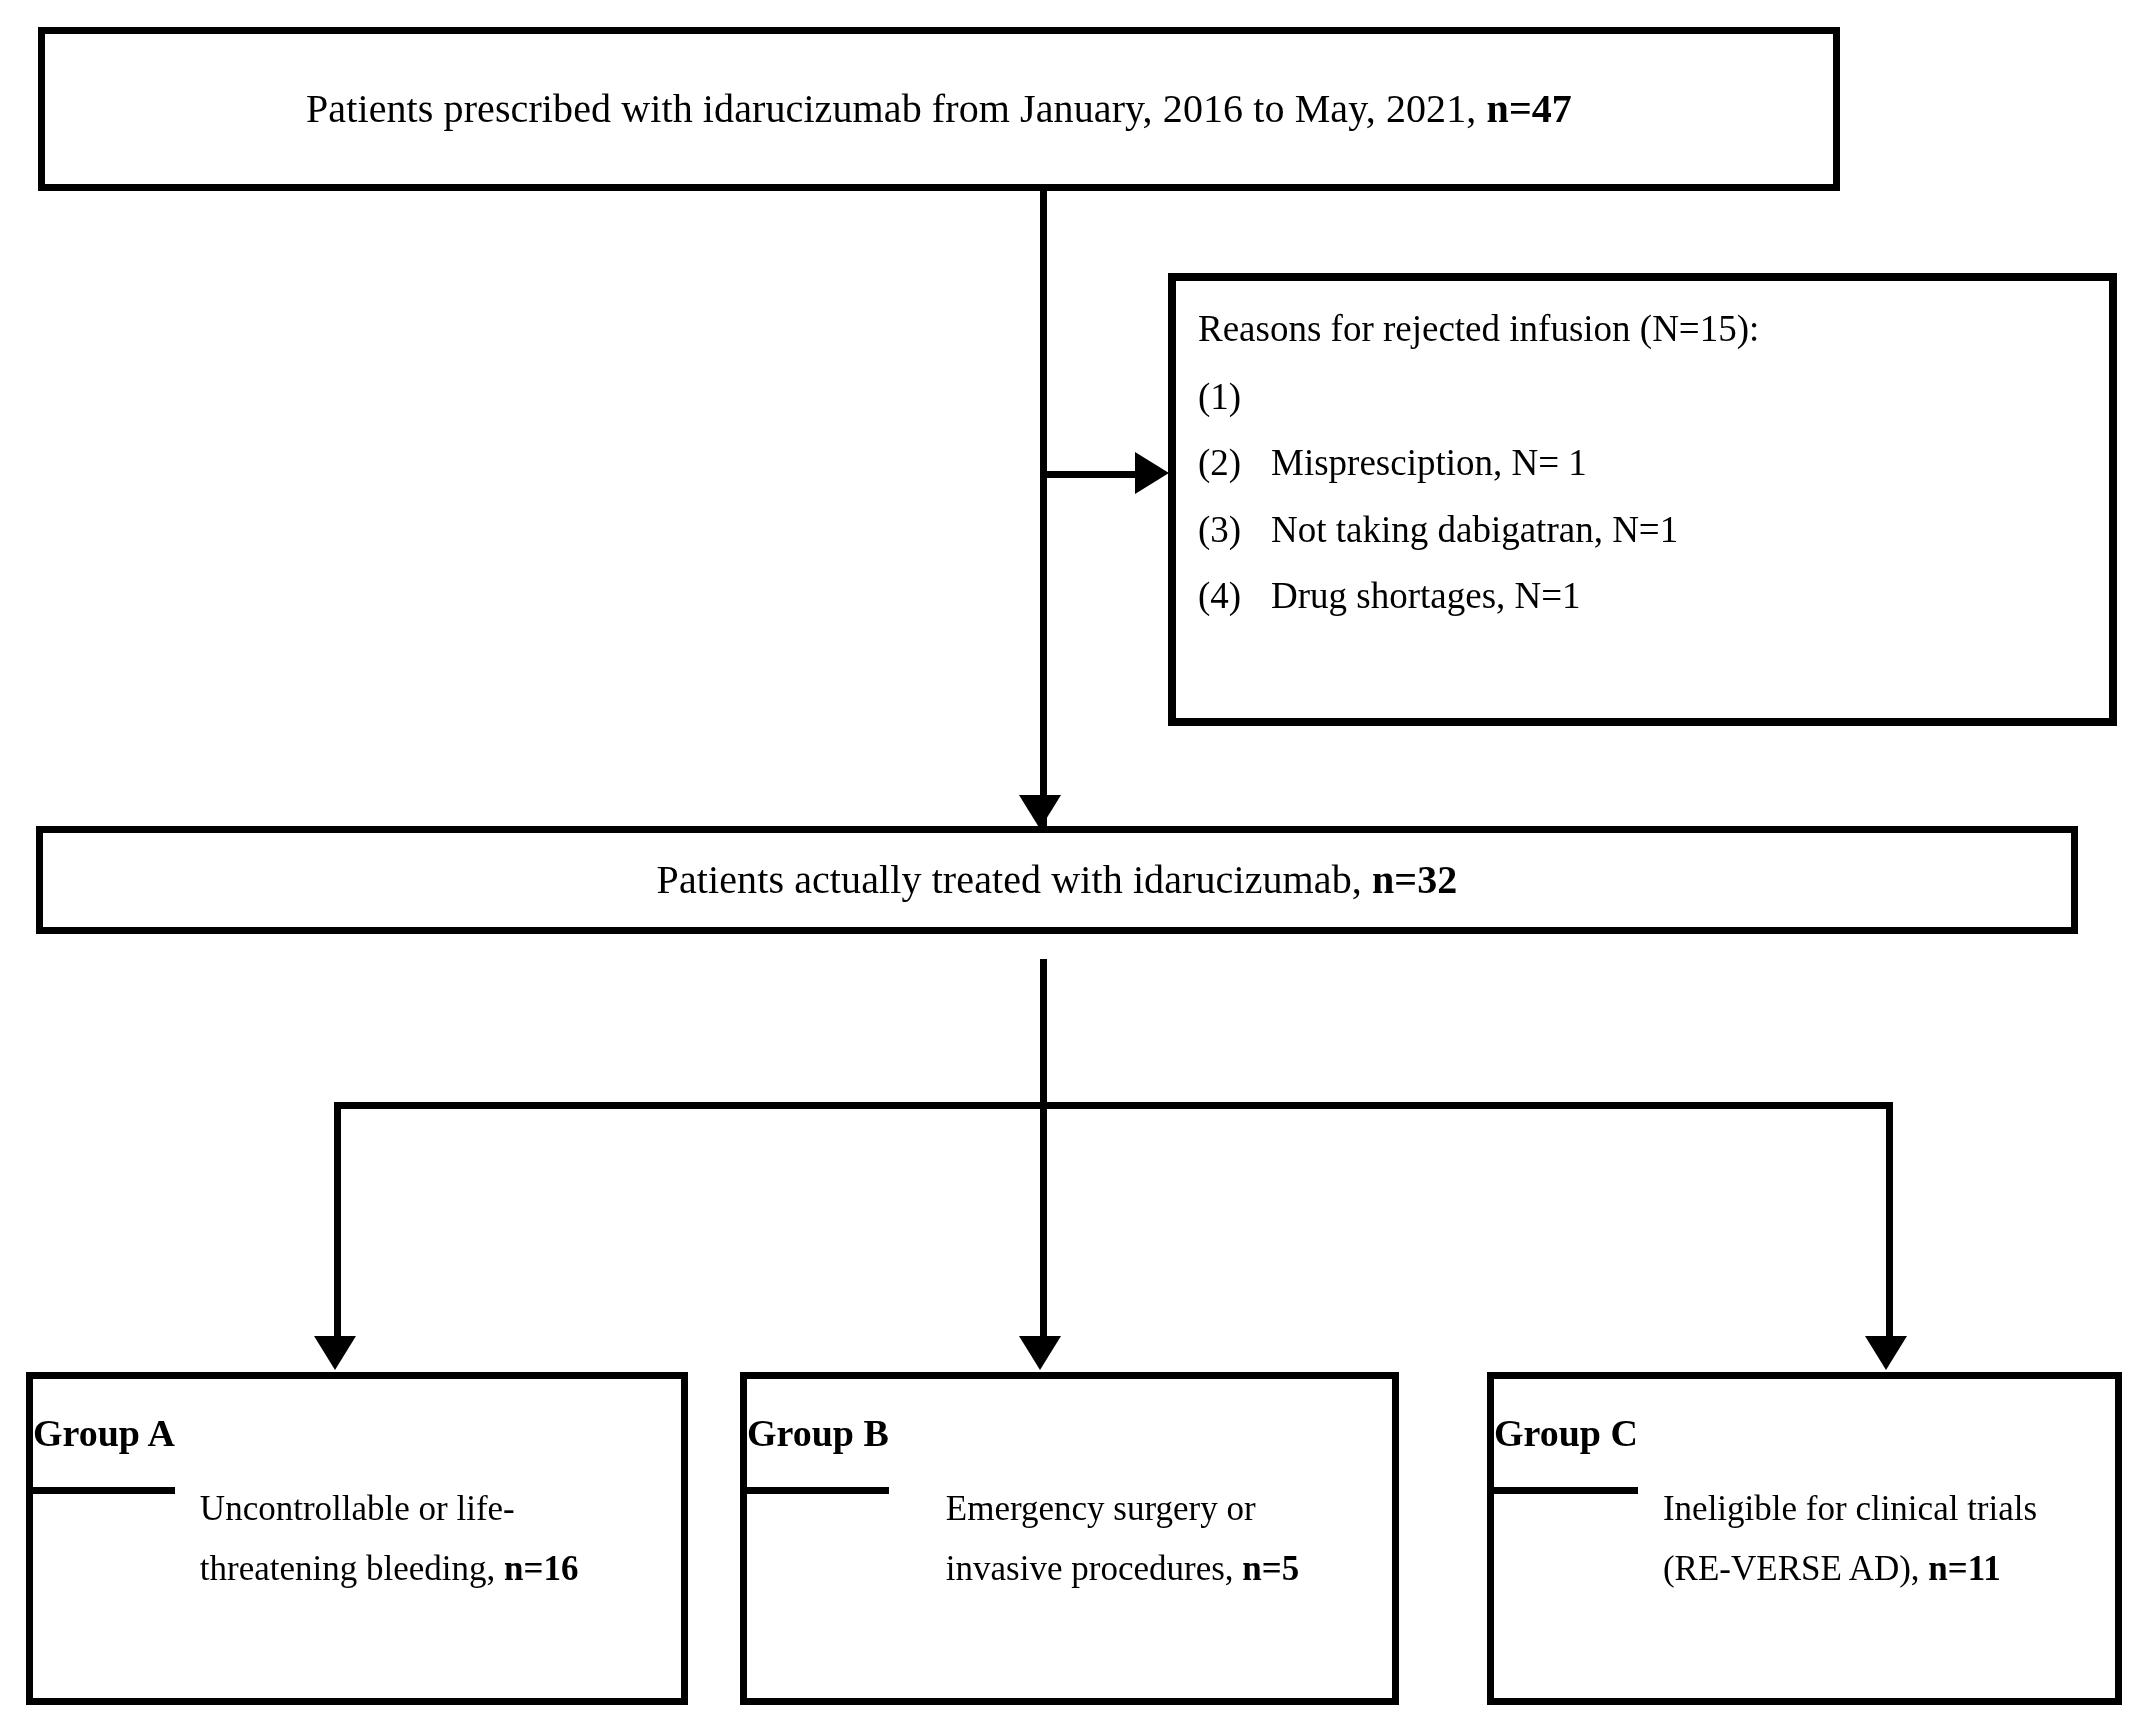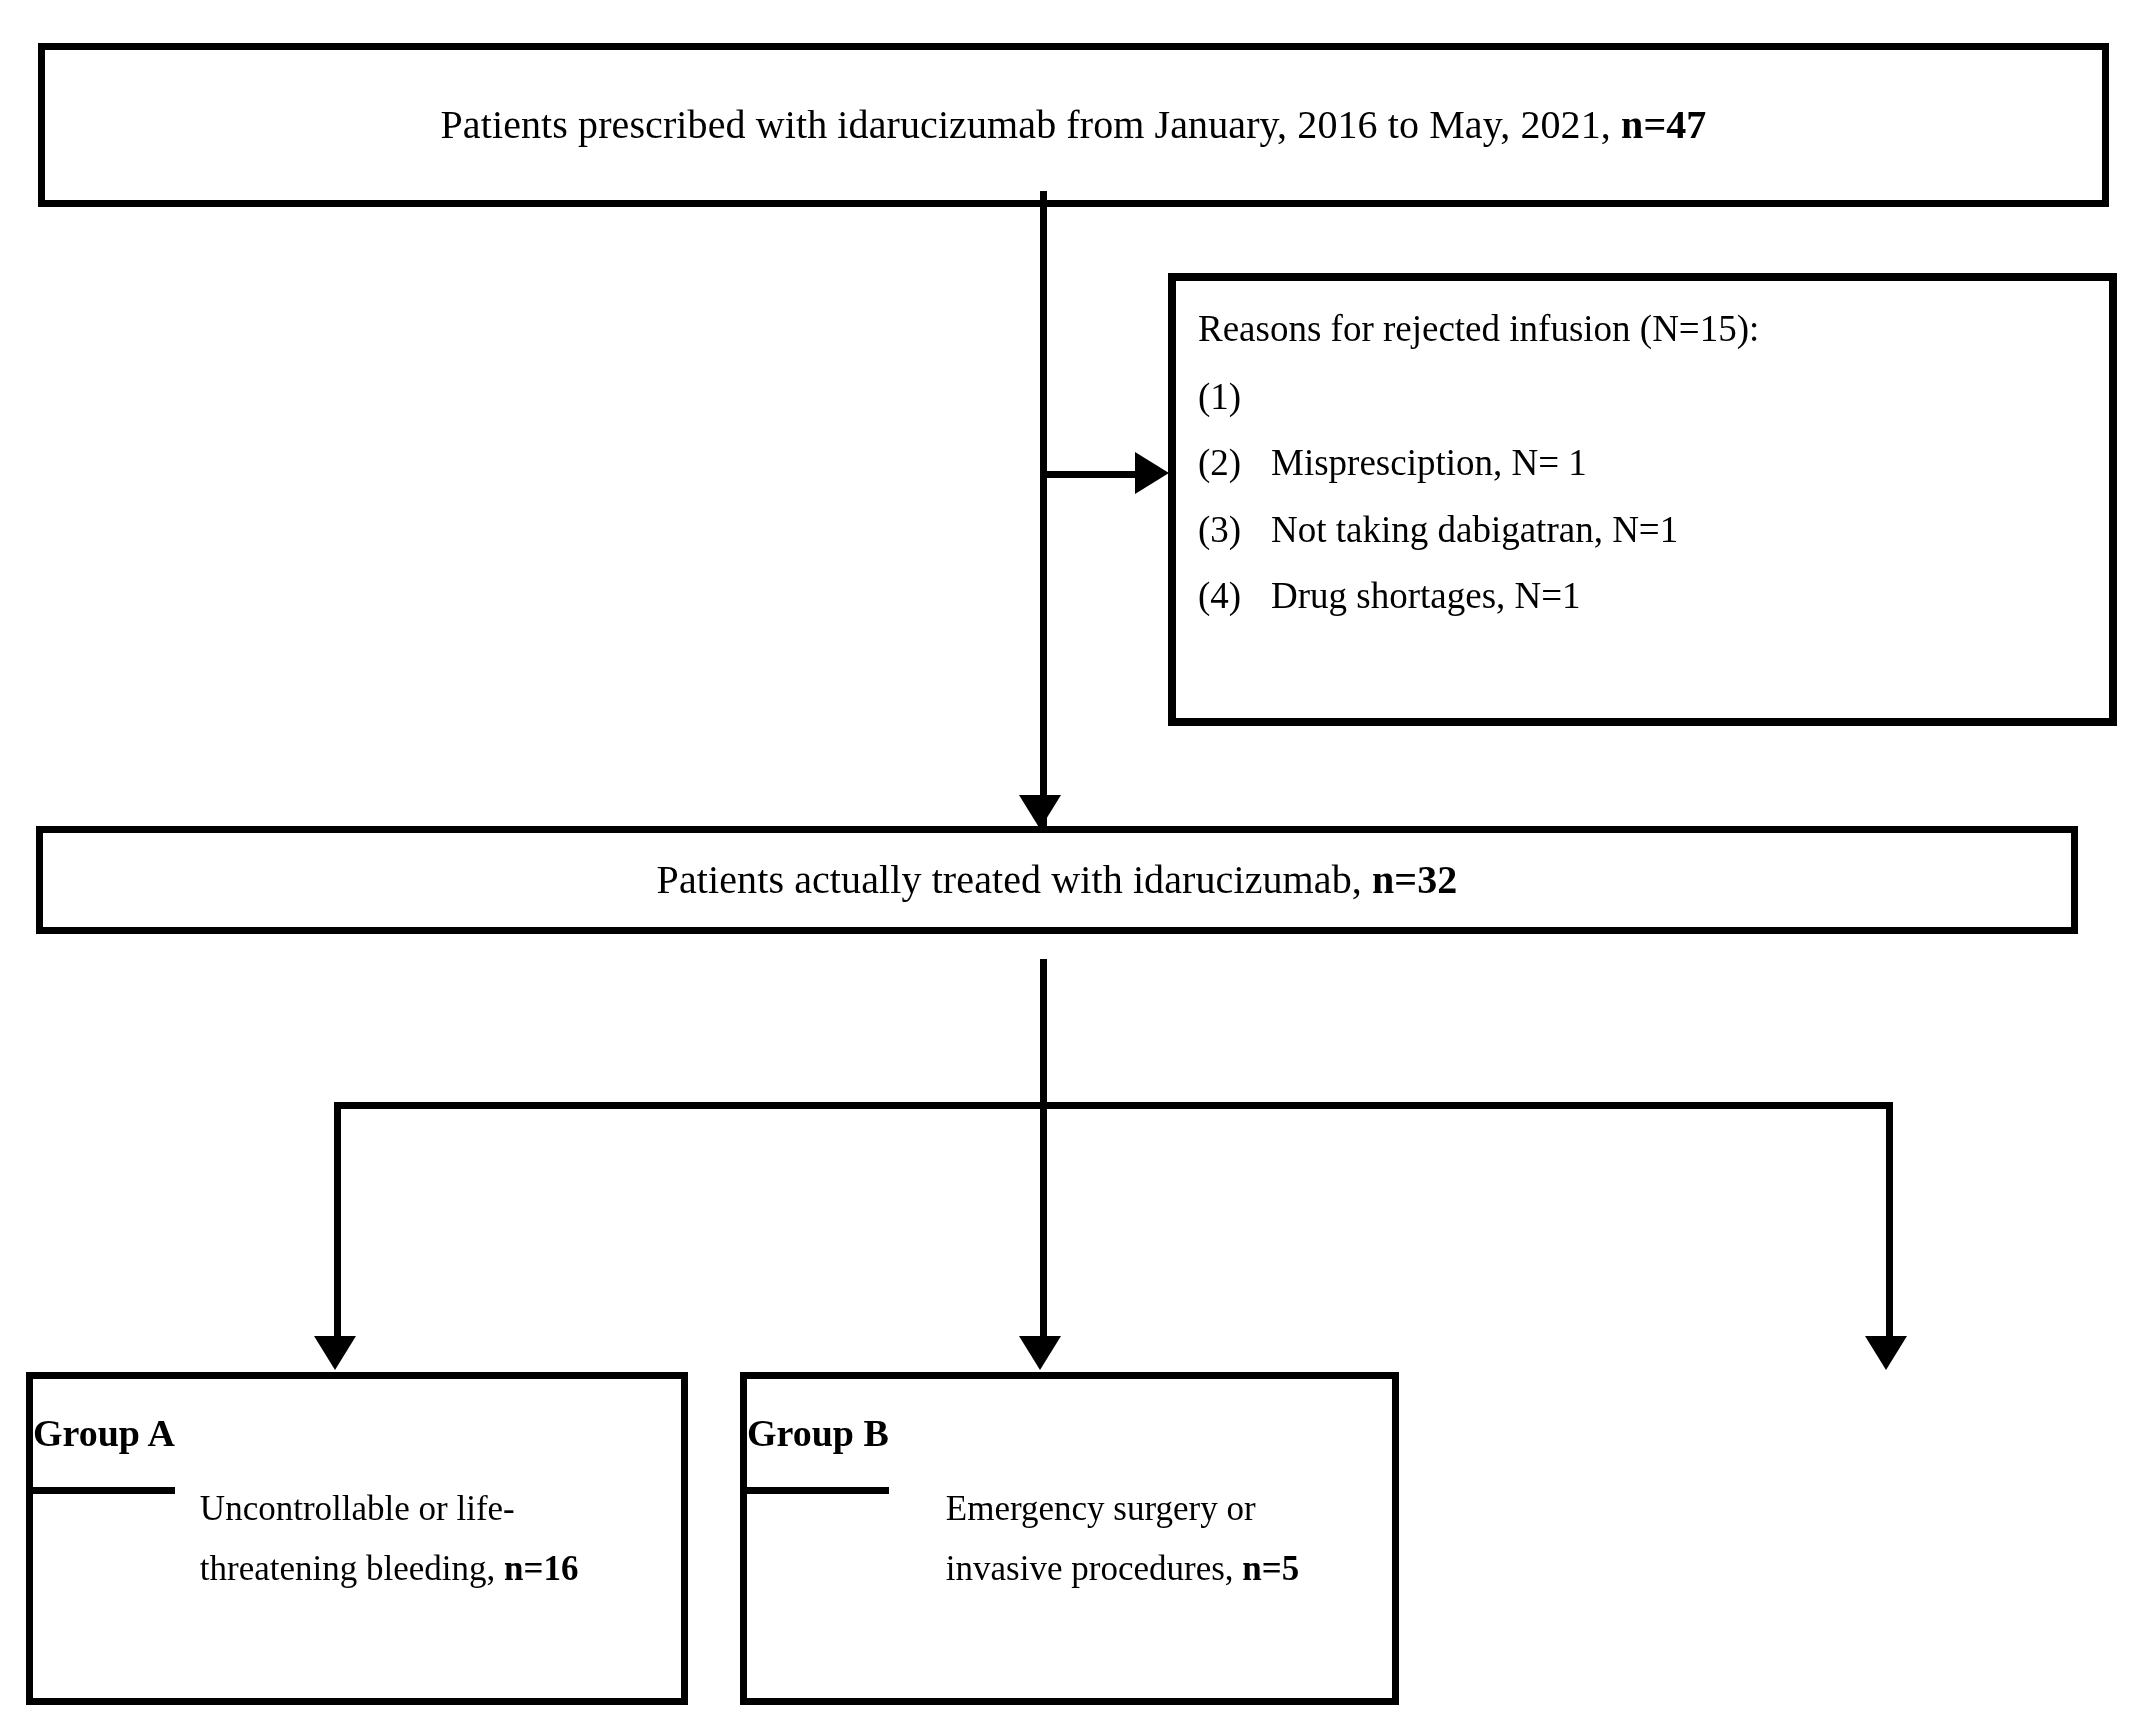--- a/index.html
+++ b/index.html
@@ -32,23 +32,22 @@
     font-size: 40px;
     line-height: 1.25;
     letter-spacing: 0.1px;
     white-space: nowrap;
   }
 
   
   #box-top {
     left: 38px;
     top: 27px;
-    width: 2071px;
+    width: 1802px;
     height: 164px;
-    margin-top: 16px;
   }
 
   
   #box-reasons {
     left: 1168px;
     top: 273px;
     width: 949px;
     height: 453px;
     border-width: 8.4px;
     display: block;
@@ -241,15 +240,24 @@
   <div class="group-box" id="box-group-b">
     <div class="group-head">
       <span>Group B</span>
     </div>
     <div class="group-body">
       <div class="line">Emergency surgery or</div>
       <div class="line"><span>invasive procedures, </span><span class="bold">n=5</span></div>
     </div>
   </div>
 
+  <div class="group-box" id="box-group-c">
+    <div class="group-head">
+      <span>Group C</span>
+    </div>
+    <div class="group-body">
+      <div class="line">Ineligible for clinical trials</div>
+      <div class="line"><span>(RE-VERSE AD), </span><span class="bold">n=11</span></div>
+    </div>
+  </div>
 
 </div>
 
 
 </body></html>

